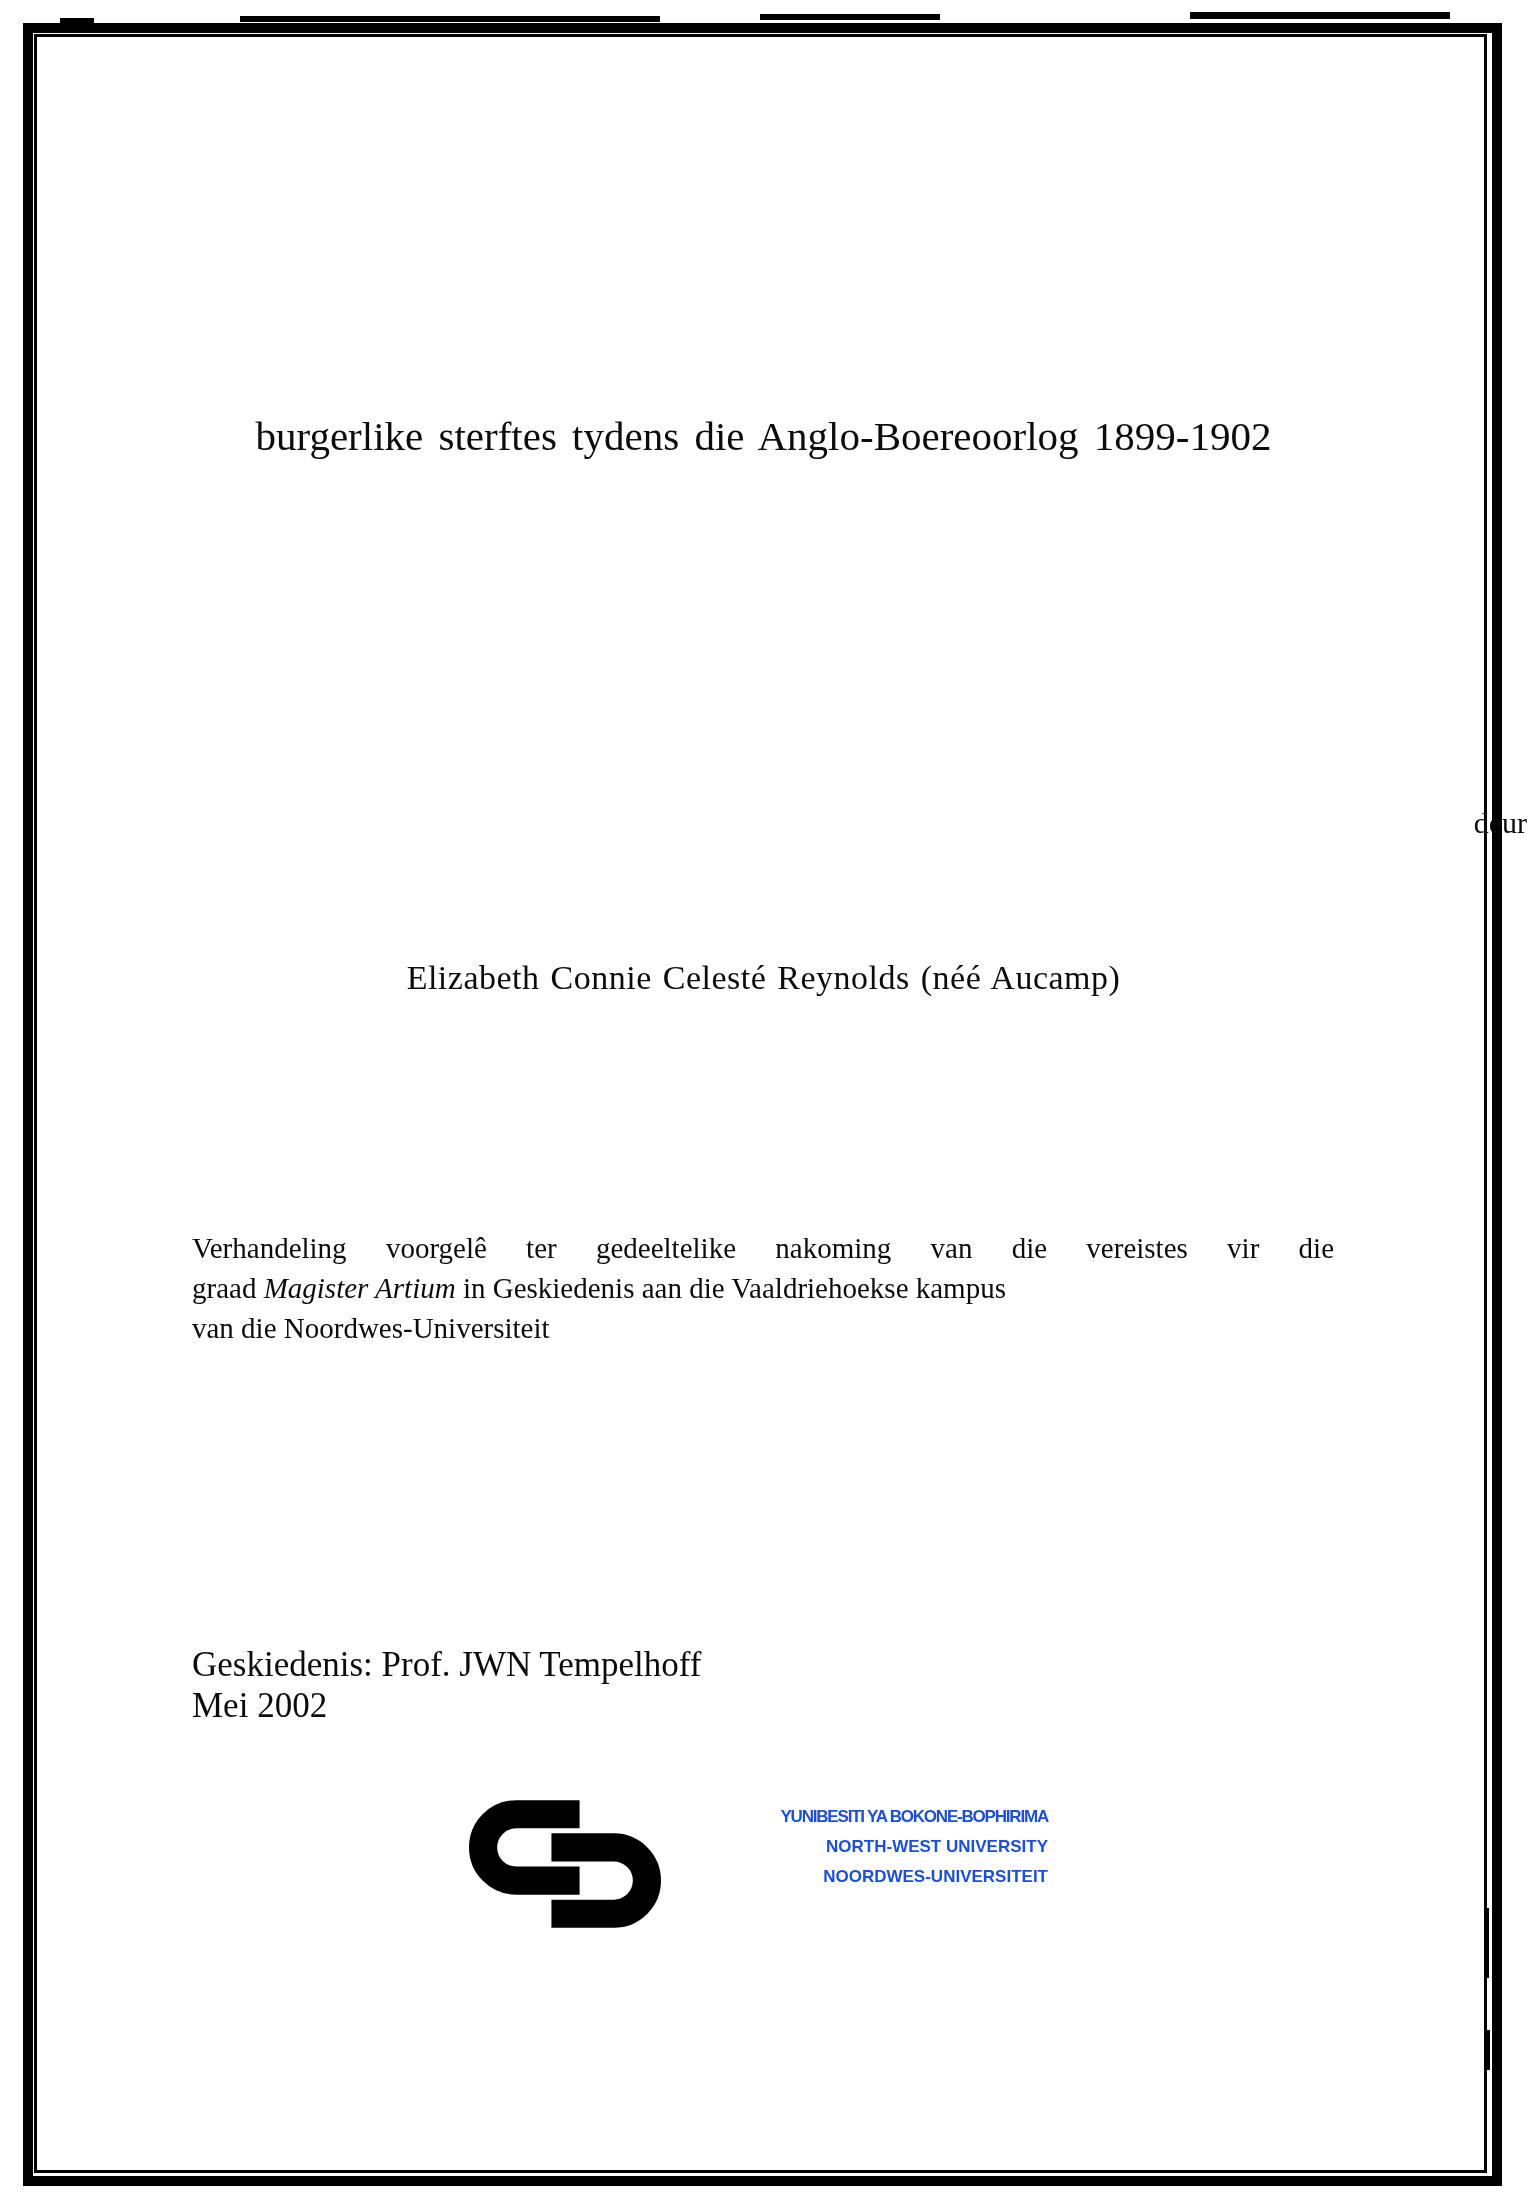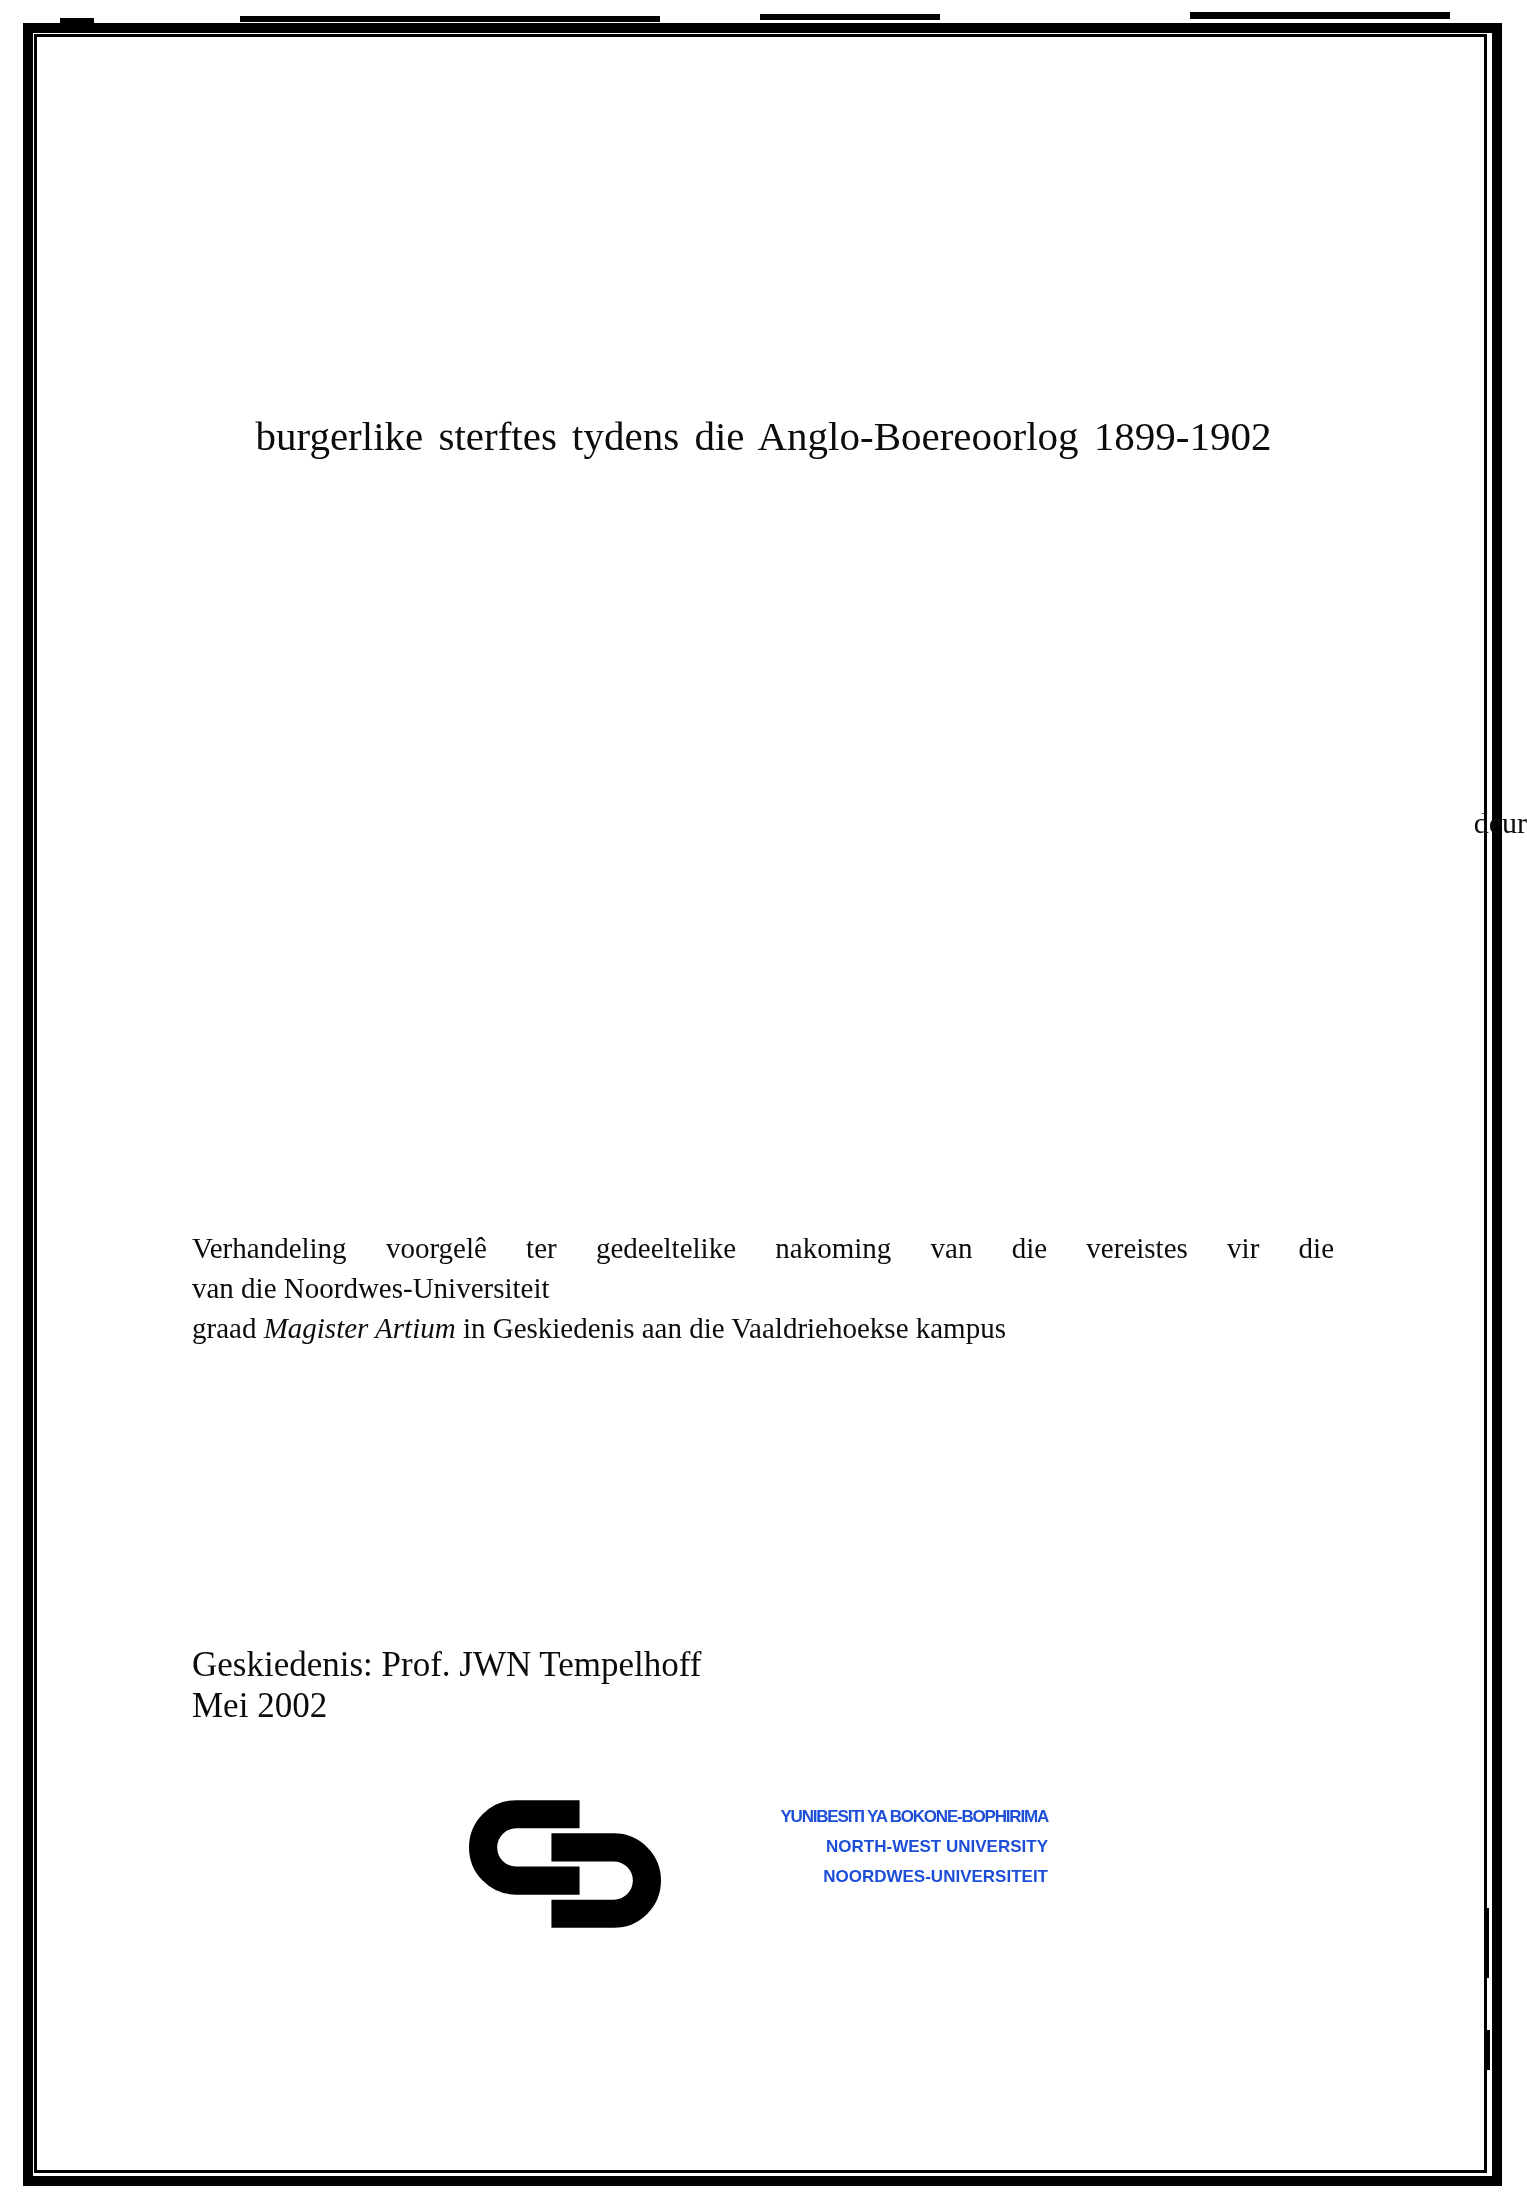--- a/index.html
+++ b/index.html
@@ -108,25 +108,26 @@
 
   <div class="frame-outer"></div>
   <div class="frame-inner"></div>
 
   <div class="title-block">
     <div>burgerlike sterftes tydens die Anglo-Boereoorlog 1899-1902</div>
   </div>
 
   <div class="byline">deur</div>
 
+  <div class="author-line">Elizabeth Connie Celesté Reynolds (néé Aucamp)</div>
 
   <div class="statement">
     <div class="just">Verhandeling voorgelê ter gedeeltelike nakoming van die vereistes vir die</div>
+    <div><span>graad </span><span class="ital">Magister Artium</span><span> in Geskiedenis aan die Vaaldriehoekse kampus</span></div>
     <div>van die Noordwes-Universiteit</div>
-    <div><span>graad </span><span class="ital">Magister Artium</span><span> in Geskiedenis aan die Vaaldriehoekse kampus</span></div>
   </div>
 
   <div class="supervisor-block">
     <div>Geskiedenis: Prof. JWN Tempelhoff</div>
     <div>Mei 2002</div>
   </div>
 
   <svg class="logo-mark" viewBox="0 0 195 131" xmlns="http://www.w3.org/2000/svg">
     <path d="M 112 16 H 49 A 33 33 0 0 0 49 82 H 112" fill="none" stroke="#000" stroke-width="28" stroke-linecap="butt"></path>
     <path d="M 84 49 H 146 A 33 33 0 0 1 146 115 H 84" fill="none" stroke="#000" stroke-width="28" stroke-linecap="butt"></path>

